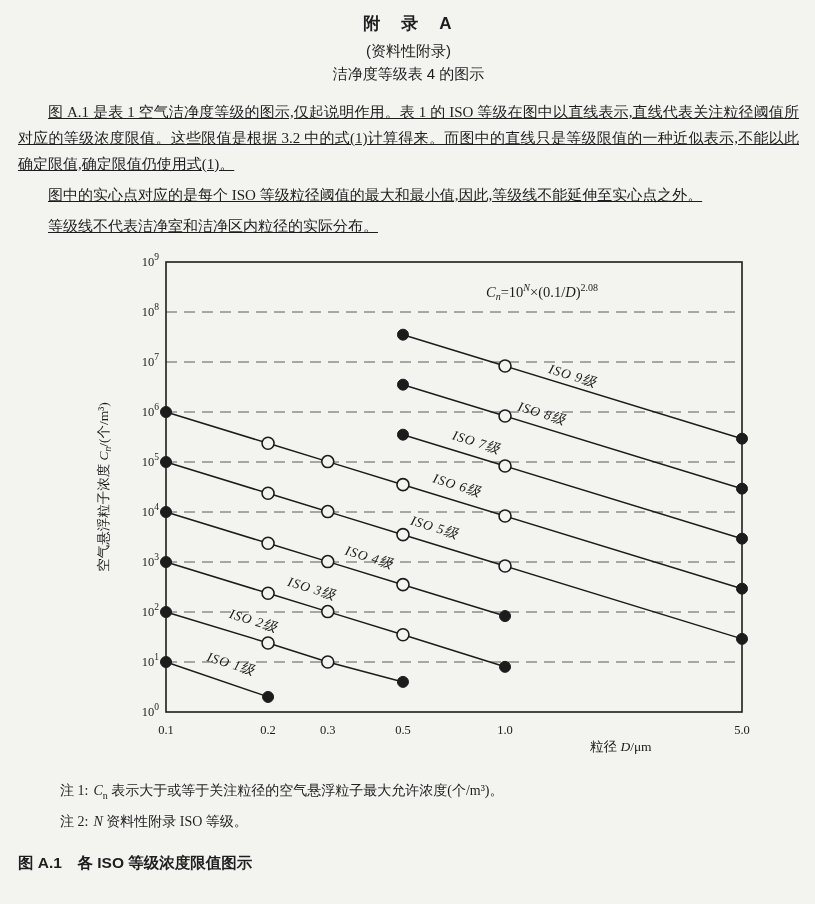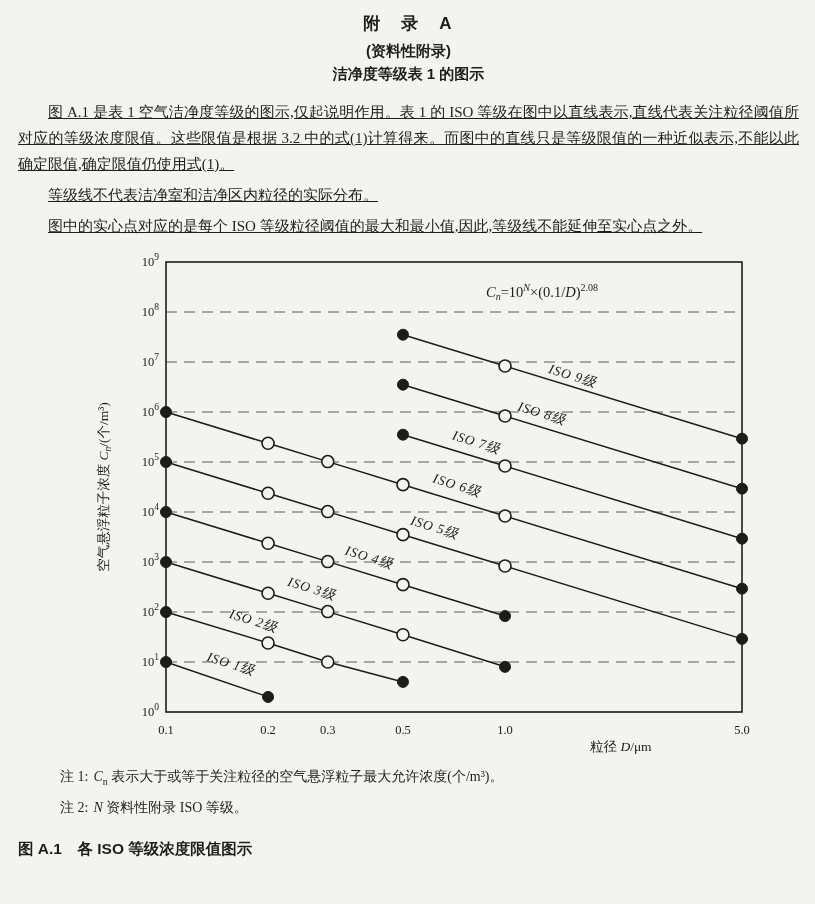--- a/index.html
+++ b/index.html
@@ -8,60 +8,60 @@
     background:#f3f3f0;color:#1e1e1e;
     font-family:"Liberation Serif","DejaVu Serif",serif;
   }
   .page{padding:6px 16px 0 18px;}
   .title{
     text-align:center;font-family:Liberation Sans, sans-serif;
     font-weight:bold;margin:6px 0 7px;font-size:17px;letter-spacing:2px;
   }
   .subtitle,.heading{
     text-align:center;font-family:"Liberation Sans","DejaVu Sans",sans-serif;
-    font-weight:bold;font-size:15px;margin:4px 0;
+    font-weight:normal;font-size:15px;margin:4px 0;
   }
   .body-par{
     font-size:15px;line-height:26px;text-indent:2em;margin:0;
     text-align:justify;
     text-decoration:underline;
   }
   .body-par.first{margin-top:15px;}
   .body-par.spaced{margin-top:5px;}
   .chart-wrap{margin-top:6px;}
   svg{display:block;}
   .grid{stroke:#5a5a5a;stroke-width:1;stroke-dasharray:11 7;fill:none;}
   .frame{fill:none;stroke:#1c1c1c;stroke-width:1.6;}
   .sline{fill:none;stroke:#1c1c1c;stroke-width:1.5;}
   .dot{fill:#1c1c1c;stroke:#1c1c1c;stroke-width:1;}
   .odot{fill:#f3f3f0;stroke:#1c1c1c;stroke-width:1.6;}
   .ytick,.xtick{font-family:"Liberation Serif","DejaVu Serif",serif;font-size:12.5px;fill:#1c1c1c;}
   .slabel{font-family:"Liberation Serif","DejaVu Serif",serif;font-style:italic;font-size:13.5px;fill:#1c1c1c;letter-spacing:0.8px;}
   .axis{font-family:"Liberation Serif","DejaVu Serif",serif;font-size:13.5px;fill:#1c1c1c;}
   .formula{font-family:"Liberation Serif","DejaVu Serif",serif;font-size:14.5px;fill:#1c1c1c;}
-  .notes{margin:4px 0 0 42px;font-size:14px;line-height:26px;}
+  .notes{margin:18px 0 0 42px;font-size:14px;line-height:26px;}
   .note{margin:0;}
   .note .var{margin-left:5px;}
   .note sub{font-size:10px;}
   .caption{
     font-family:"Liberation Sans","DejaVu Sans",sans-serif;
     font-weight:bold;font-size:15.5px;margin-top:13px;
   }
 </style>
 </head>
 <body>
 
 <div class="page">
   <div class="title">附　录　A</div>
   <div class="subtitle">(资料性附录)</div>
-  <div class="heading">洁净度等级表 1 的图示</div>
+  <div class="heading">洁净度等级表 4 的图示</div>
 
   <p class="body-par first">图 A.1 是表 1 空气洁净度等级的图示,仅起说明作用。表 1 的 ISO 等级在图中以直线表示,直线代表关注粒径阈值所对应的等级浓度限值。这些限值是根据 3.2 中的式(1)计算得来。而图中的直线只是等级限值的一种近似表示,不能以此确定限值,确定限值仍使用式(1)。</p>
+  <p class="body-par spaced">图中的实心点对应的是每个 ISO 等级粒径阈值的最大和最小值,因此,等级线不能延伸至实心点之外。</p>
   <p class="body-par spaced">等级线不代表洁净室和洁净区内粒径的实际分布。</p>
-  <p class="body-par spaced">图中的实心点对应的是每个 ISO 等级粒径阈值的最大和最小值,因此,等级线不能延伸至实心点之外。</p>
 
   <div class="chart-wrap">
     <svg id="chart" viewBox="0 0 815 515" width="815" height="515">
         <line x1="148" x2="724" y1="417" y2="417" class="grid"></line>
         <line x1="148" x2="724" y1="367" y2="367" class="grid"></line>
         <line x1="148" x2="724" y1="317" y2="317" class="grid"></line>
         <line x1="148" x2="724" y1="267" y2="267" class="grid"></line>
         <line x1="148" x2="724" y1="217" y2="217" class="grid"></line>
         <line x1="148" x2="724" y1="167" y2="167" class="grid"></line>
         <line x1="148" x2="724" y1="117" y2="117" class="grid"></line>

